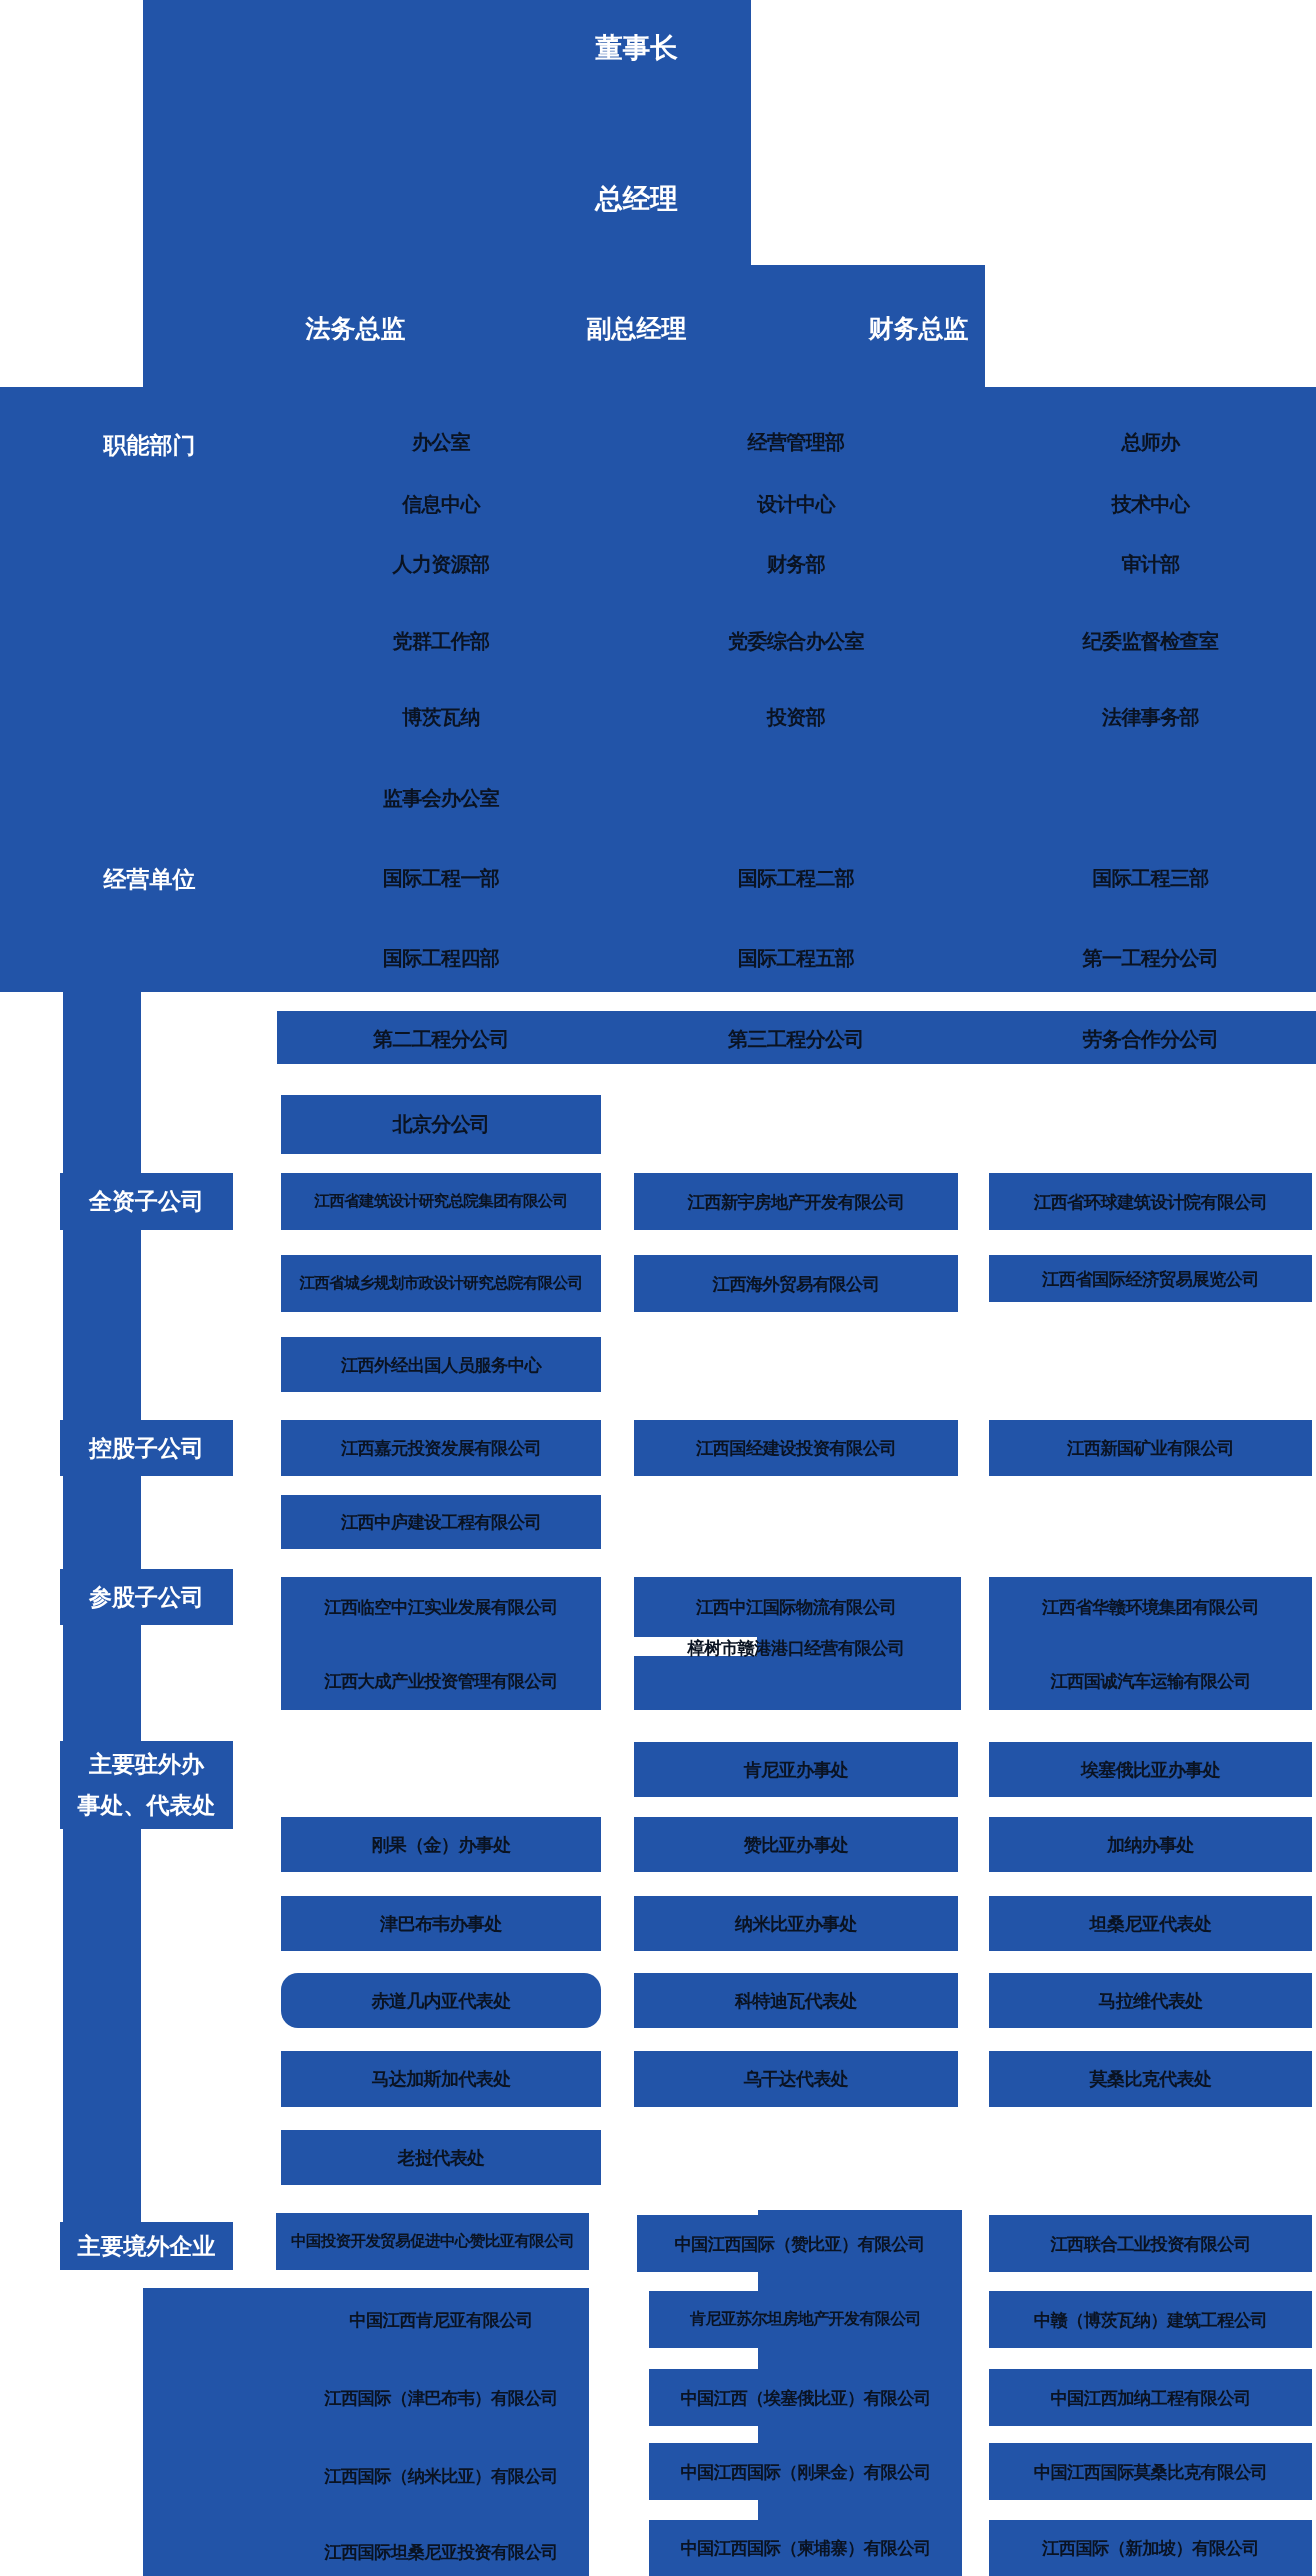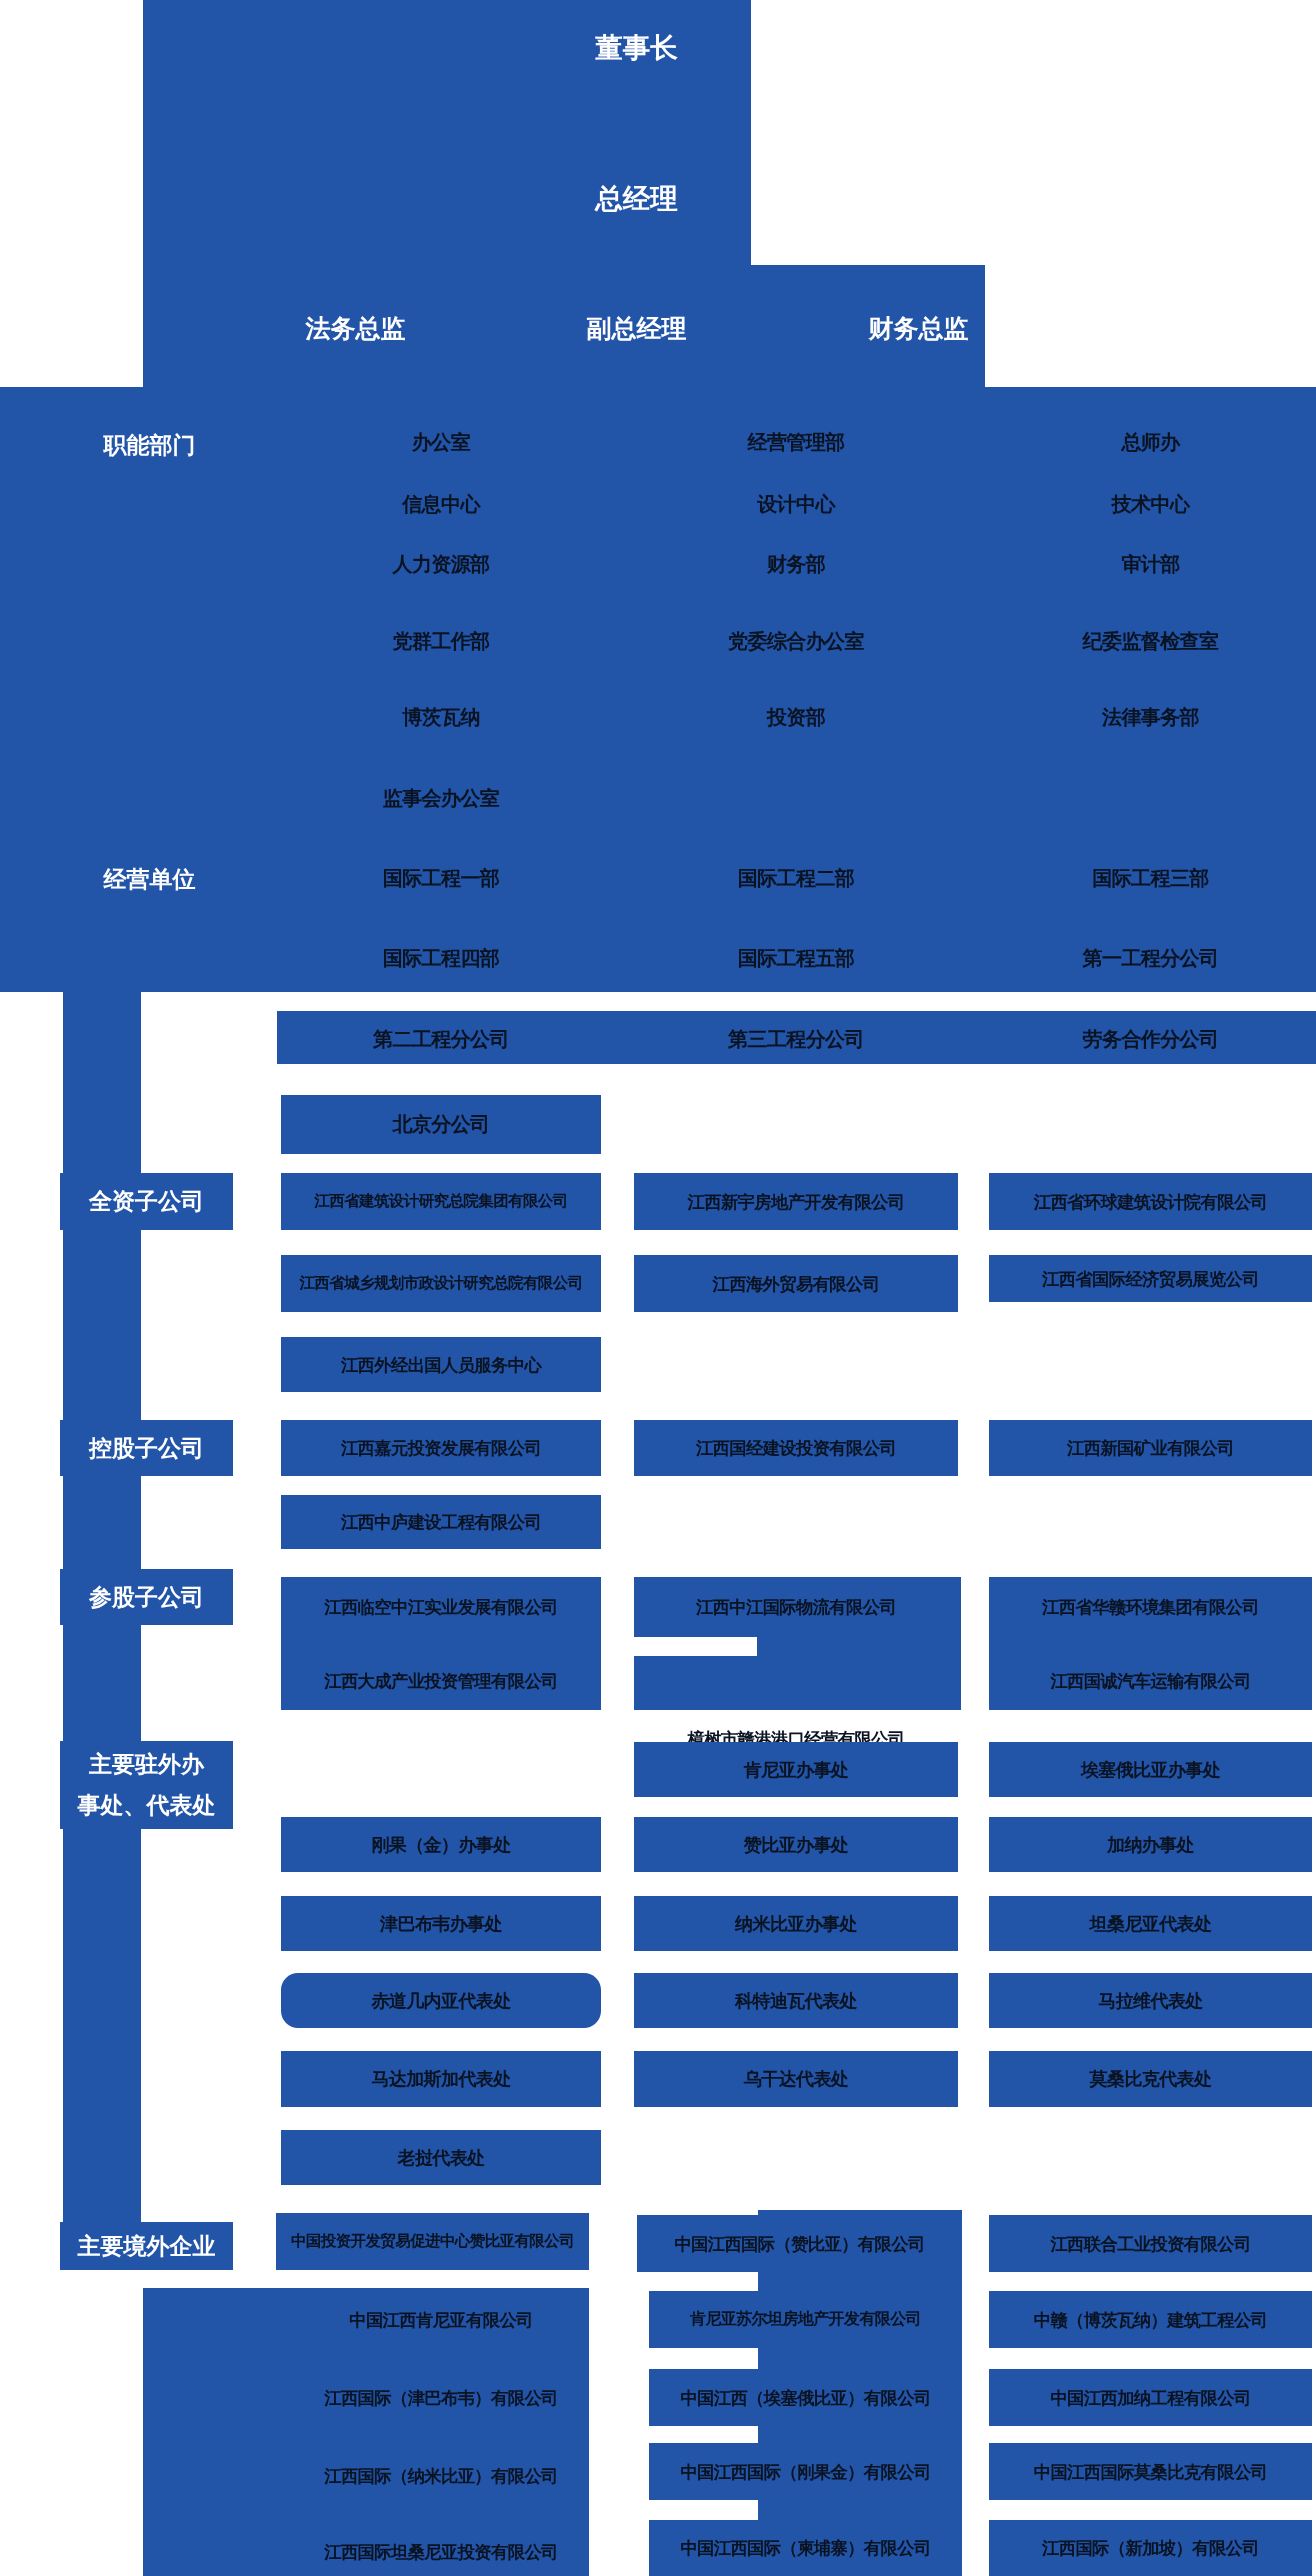--- a/index.html
+++ b/index.html
@@ -135,21 +135,21 @@
   </div>
 
   <div class="blk" style="left:281px;top:1577px;width:320px;height:133px;"></div>
   <div class="blk" style="left:634px;top:1577px;width:327px;height:133px;"></div>
   <div class="blk" style="left:989px;top:1577px;width:323px;height:133px;"></div>
   <div class="notch" style="left:634px;top:1637px;width:123px;height:19px;"></div>
   <div class="abs bt t29" style="left:281px;top:1595px;width:320px;">江西临空中江实业发展有限公司</div>
   <div class="abs bt t29" style="left:634px;top:1595px;width:324px;">江西中江国际物流有限公司</div>
   <div class="abs bt t29" style="left:989px;top:1595px;width:323px;">江西省华赣环境集团有限公司</div>
   <div class="abs bt t29" style="left:281px;top:1669px;width:320px;">江西大成产业投资管理有限公司</div>
-  <div class="abs bt t29" style="left:634px;top:1727px;width:324px;">樟树市赣港港口经营有限公司</div>
+  <div class="abs bt t29" style="left:634px;top:1636px;width:324px;">樟树市赣港港口经营有限公司</div>
   <div class="abs bt t29" style="left:989px;top:1669px;width:323px;">江西国诚汽车运输有限公司</div>
 
   <div class="box" style="left:634px;top:1742px;width:324px;height:55px;">
     <span class="bt t30">肯尼亚办事处</span>
   </div>
   <div class="box" style="left:989px;top:1742px;width:323px;height:55px;">
     <span class="bt t30">埃塞俄比亚办事处</span>
   </div>
 
   <div class="box" style="left:281px;top:1817px;width:320px;height:55px;">

